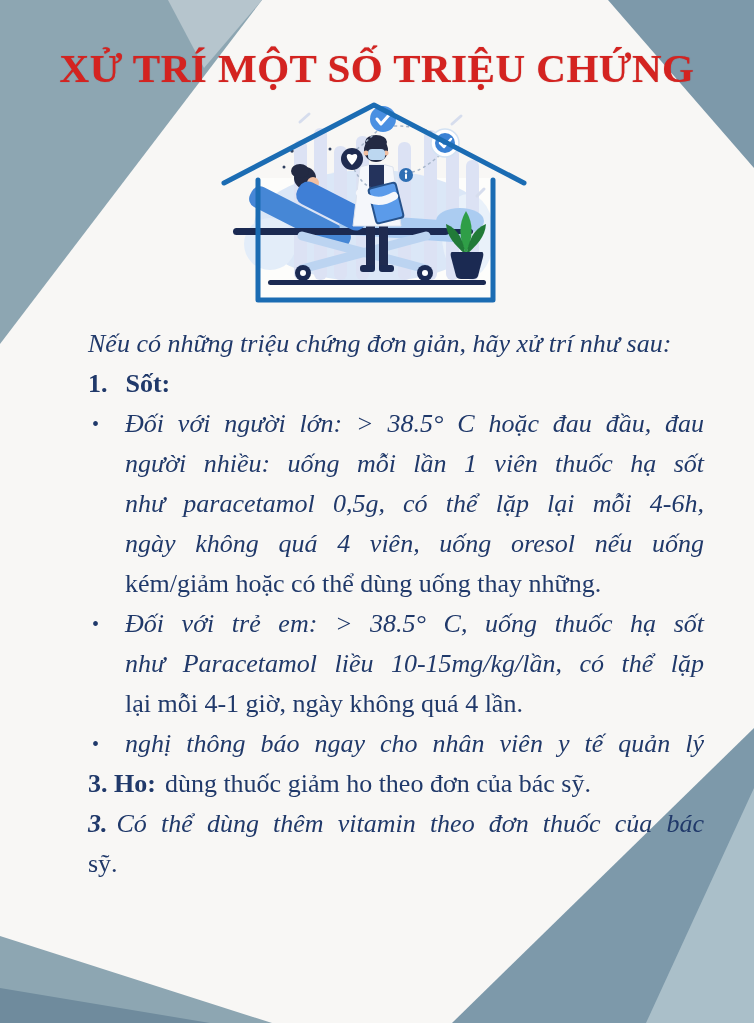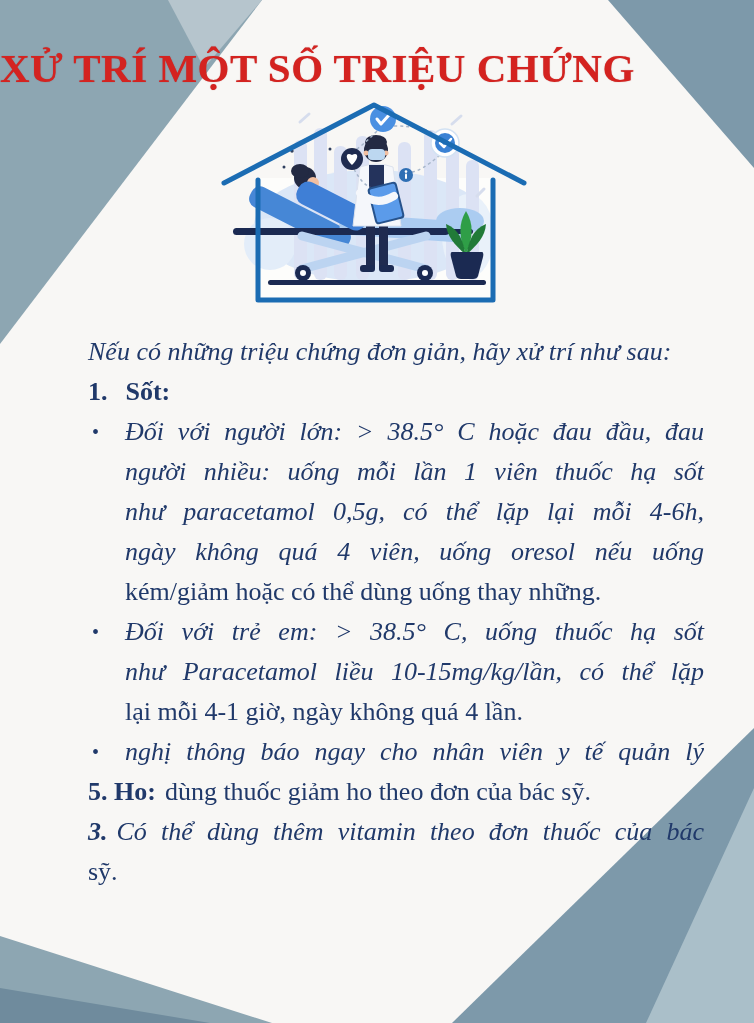--- a/index.html
+++ b/index.html
@@ -3,26 +3,26 @@
 <meta charset="utf-8">
 <style>
   html,body{margin:0;padding:0;}
   .page{
     position:relative;width:754px;height:1023px;overflow:hidden;
     background:#f8f7f5;font-family:"Liberation Serif",serif;
   }
   .art{position:absolute;left:0;top:0;width:754px;height:1023px;}
   .title{
     position:absolute;left:0;top:40px;width:754px;margin:0;
-    text-align:left;font-size:41px;font-weight:bold;letter-spacing:.5px;
+    text-align:center;font-size:41px;font-weight:bold;letter-spacing:.5px;
     color:#d42320;line-height:56px;
     text-shadow:0 0 1px rgba(140,20,20,.45);
   }
   .content{
-    position:absolute;left:88px;top:332px;width:616px;
+    position:absolute;left:88px;top:324px;width:616px;
     font-size:26px;color:#20396a;line-height:40px;
   }
   .line{height:40px;}
   .jl{text-align:justify;text-align-last:justify;font-style:italic;}
   .b{font-weight:bold;text-align:right;}
   .intro{font-style:italic;}
   .num{font-weight:bold;margin-right:18px;}
   .pfx{font-weight:bold;margin-right:9px;}
   .para{position:relative;padding-left:37px;}
   .bullet{
@@ -175,21 +175,21 @@
       <div class="line jl">như Paracetamol liều 10-15mg/kg/lần, có thể lặp</div>
       <div class="line">lại mỗi 4-1 giờ, ngày không quá 4 lần.</div>
     </div>
 
     <div class="para">
       <span class="bullet">•</span>
       <div class="line jl">nghị thông báo ngay cho nhân viên y tế quản lý</div>
     </div>
 
     <div class="line">
-      <span class="pfx">5. Ho:</span><span>dùng thuốc giảm ho theo đơn của bác sỹ.</span>
+      <span class="pfx">3. Ho:</span><span>dùng thuốc giảm ho theo đơn của bác sỹ.</span>
     </div>
 
     <div class="line jl">
       <span class="pfx">3.</span><span>Có thể dùng thêm vitamin theo đơn thuốc của bác</span>
     </div>
     <div class="line">sỹ.</div>
 
   </div>
 </div>
 

